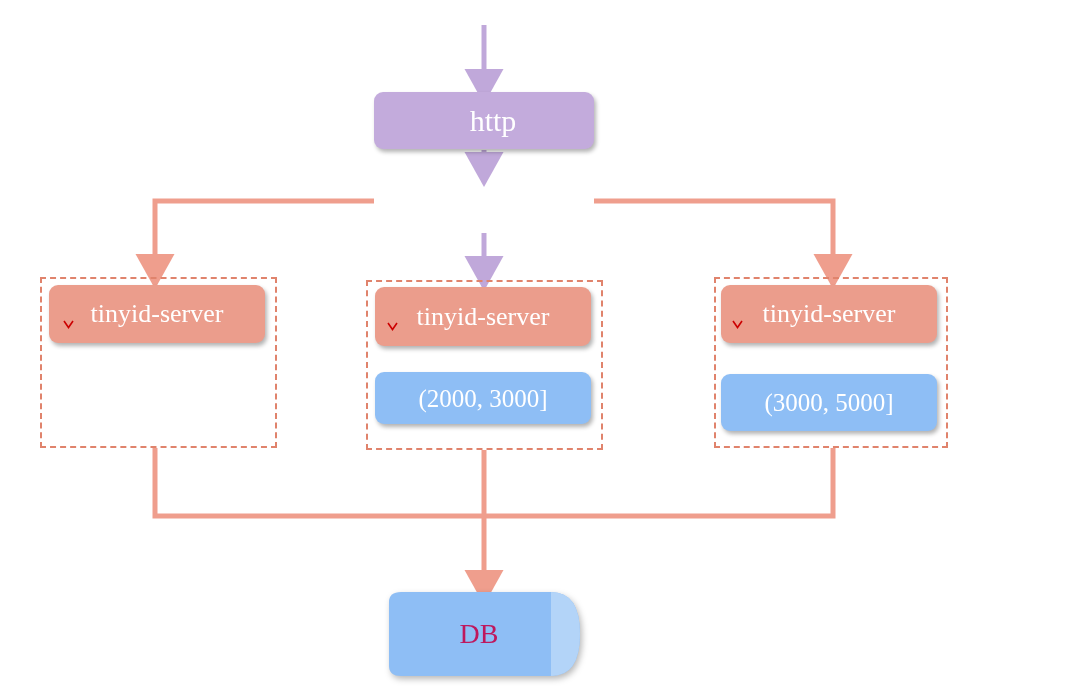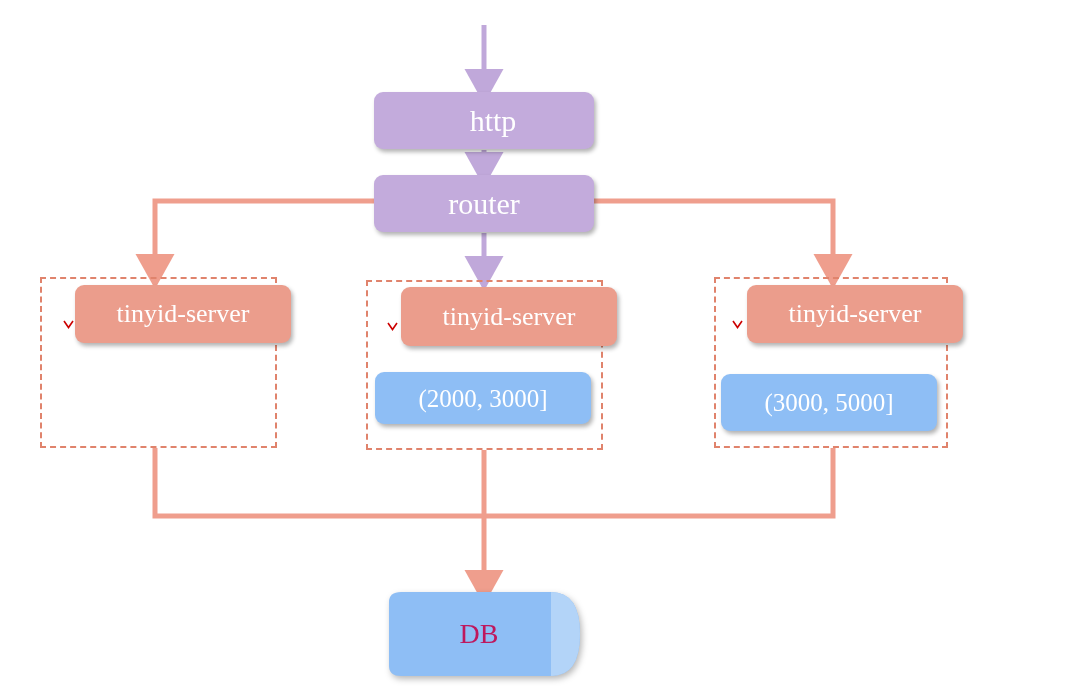--- a/index.html
+++ b/index.html
@@ -69,21 +69,20 @@
     box-sizing: border-box;
     border: 2px dashed #e0836c;
     background: transparent;
     z-index: 2;
   }
   .server-group .node {
     position: absolute;
   }
   .group-title {
     font-size: 26px;
-    margin-left: 26px;
   }
   .group-range {
     font-size: 25px;
   }
   
   .caret-artifact {
     position: absolute;
     width: 11px;
     height: 9px;
     z-index: 5;
@@ -176,23 +175,20 @@
 
     <g>
       <line x1="484" y1="450" x2="484" y2="586" stroke="#ef9e8d" stroke-width="5" marker-end="url(#arrow-salmon)"></line>
     </g>
   </svg>
 
   <div class="node node-purple" id="node-http">
     <span>http</span>
   </div>
 
-  <div class="node node-purple" id="node-router">
-    <span>router</span>
-  </div>
 
   <div class="server-group" id="group-1">
     <div class="node node-salmon group-title" id="srv-1">
       <span>tinyid-server</span>
     </div>
   </div>
 
   <div class="server-group" id="group-2">
     <div class="node node-salmon group-title" id="srv-2">
       <span>tinyid-server</span>

